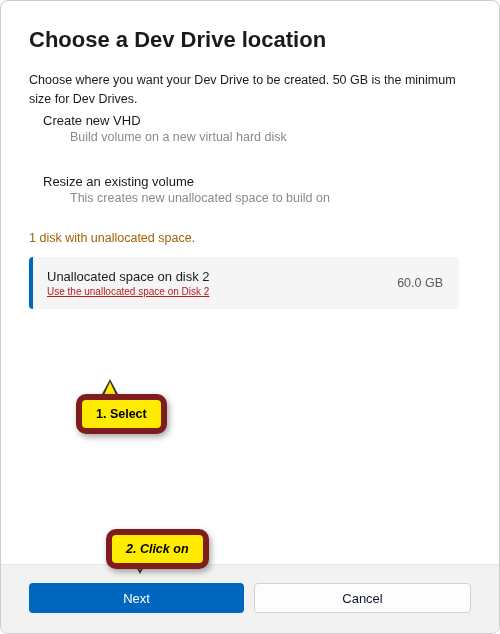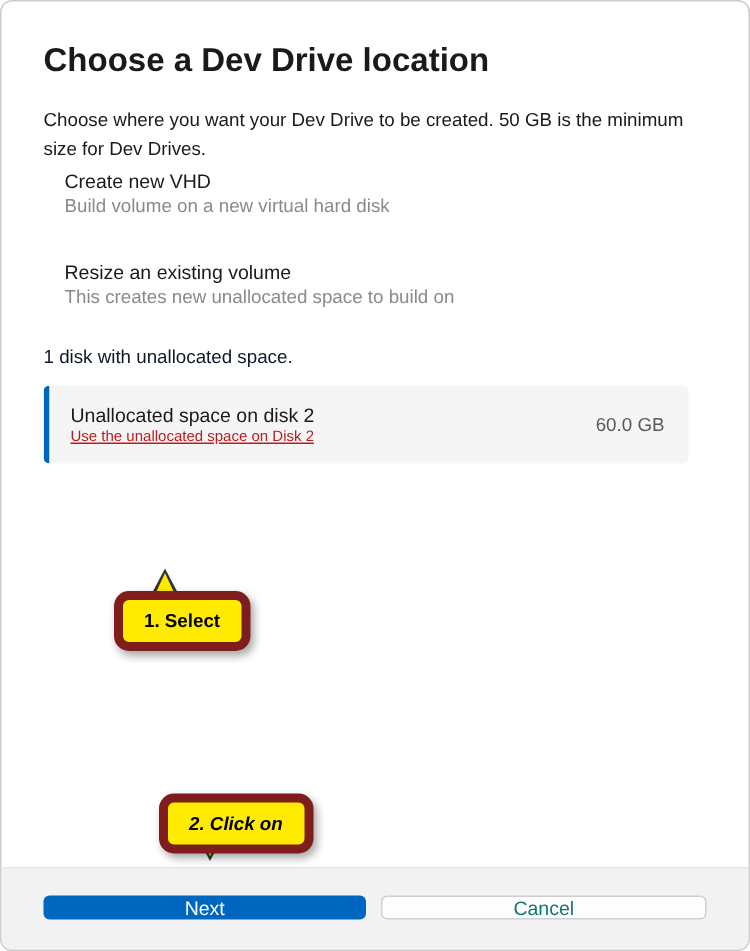--- a/index.html
+++ b/index.html
@@ -39,24 +39,25 @@
       margin-bottom: 22px;
     }
     .option-title {
       font-size: 13px;
       color: #1a1a1a;
       margin-bottom: 2px;
     }
     .option-desc {
       font-size: 12.5px;
       color: #8a8a8a;
+      margin-left: 27px;
     }
     .disk-count {
       font-size: 12.5px;
-      color: #0f172a;
+      color: #a16207;
       margin-top: 20px;
       margin-bottom: 12px;
     }
     .selected-card {
       background: #f5f5f5;
       border-radius: 4px;
       padding: 12px 16px 12px 14px;
       display: flex;
       align-items: center;
       justify-content: space-between;
@@ -84,33 +85,33 @@
     }
     .footer {
       background: #f2f2f2;
       padding: 18px 28px 20px 28px;
       display: flex;
       gap: 10px;
       border-top: 1px solid #e5e5e5;
     }
     .btn {
       flex: 1;
-      height: 16px;
+      height: 30px;
       border-radius: 4px;
       font-size: 13px;
       cursor: pointer;
       border: none;
     }
     .btn-primary {
       background: #0067c0;
       color: #fff;
     }
     .btn-secondary {
       background: #fdfdfd;
-      color: #0f766e;
+      color: #0f172a;
       border: 1px solid #d0d0d0;
     }
     .callout {
       position: absolute;
       background: #ffeb00;
       border: 6px solid #7f1d1d;
       border-radius: 10px;
       padding: 7px 14px;
       font-size: 12.5px;
       font-weight: 700;

